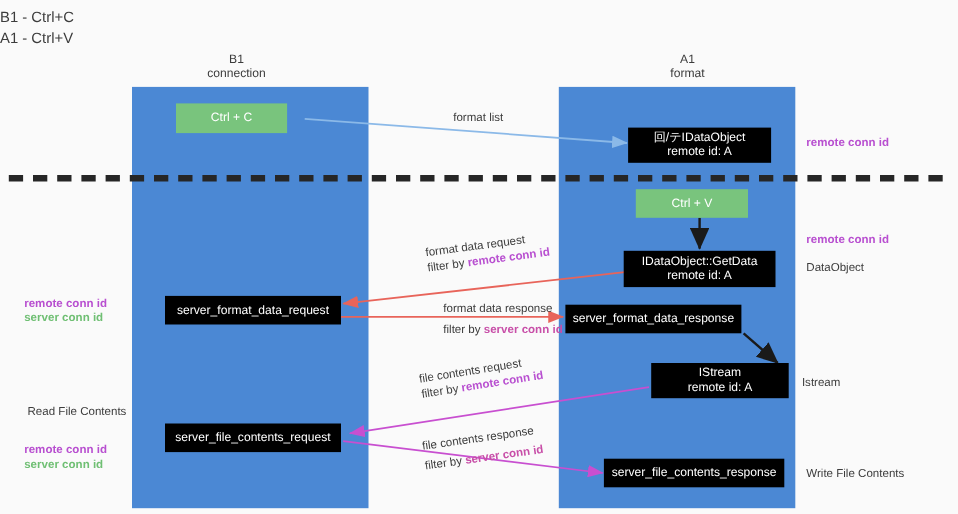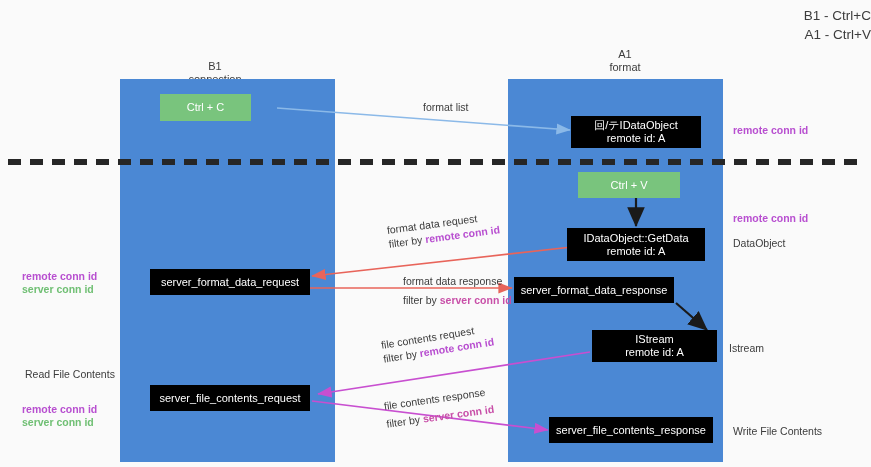--- a/index.html
+++ b/index.html
@@ -43,38 +43,38 @@
     position:absolute;
     font-size:10.5px;line-height:14px;
     white-space:nowrap;
   }
   .side-label.purple{color:#b84fd0;font-weight:bold;}
   .side-label.green{color:#6fbf73;font-weight:bold;}
   .side-label.plain{color:#3c3c3c;}
 
   #title{
     position:absolute;left:0;top:6px;width:871px;
-    text-align:right;font-size:13.5px;line-height:19px;color:#3c3c3c;
+    text-align:left;font-size:13.5px;line-height:19px;color:#3c3c3c;
   }
 
   .rot-1{transform:rotate(-7.5deg);transform-origin:left top;}
   .rot-2{transform:rotate(-9deg);transform-origin:left top;}
   .rot-3{transform:rotate(-8deg);transform-origin:left top;}
 </style>
 </head>
 <body>
 
 <div id="stage">
 
   <div id="title">
     <div>B1 - Ctrl+C</div>
     <div>A1 - Ctrl+V</div>
   </div>
 
-  <div class="lane-head" style="left:155px;top:60px;width:120px;">
+  <div class="lane-head" style="left:155px;top:48px;width:120px;">
     <div>B1</div>
     <div>connection</div>
   </div>
   <div class="lane-head" style="left:565px;top:48px;width:120px;">
     <div>A1</div>
     <div>format</div>
   </div>
 
   <div class="lane" style="left:120px;top:79px;width:215px;height:383px;"></div>
   <div class="lane" style="left:508px;top:79px;width:215px;height:383px;"></div>
@@ -105,21 +105,21 @@
 
     <line x1="310" y1="288" x2="512" y2="288" stroke="#e8645a" stroke-width="1.6" marker-end="url(#ah-red)"></line>
 
     <line x1="676" y1="303" x2="707" y2="330" stroke="#1a1a1a" stroke-width="2.2" marker-end="url(#ah-black)"></line>
 
     <line x1="590" y1="352" x2="318" y2="394" stroke="#c84fd0" stroke-width="1.6" marker-end="url(#ah-mag)"></line>
 
     <line x1="312" y1="401" x2="548" y2="430" stroke="#c84fd0" stroke-width="1.6" marker-end="url(#ah-mag)"></line>
   </svg>
 
-  <div class="node green" style="left:160px;top:94px;width:91px;height:27px;">
+  <div class="node green" style="left:160px;top:94px;width:101px;height:27px;">
     <div>Ctrl + C</div>
   </div>
 
   <div class="node orange" style="left:571px;top:116px;width:130px;height:32px;">
     <div>回/テIDataObject</div>
     <div>remote id: A</div>
   </div>
 
   <div class="node green" style="left:578px;top:172px;width:102px;height:26px;">
     <div>Ctrl + V</div>
@@ -144,21 +144,21 @@
   </div>
 
   <div class="node orange" style="left:150px;top:385px;width:160px;height:26px;">
     <div>server_file_contents_request</div>
   </div>
 
   <div class="node orange" style="left:549px;top:417px;width:164px;height:26px;">
     <div>server_file_contents_response</div>
   </div>
 
-  <div class="edge-label" style="left:423px;top:100px;">
+  <div class="edge-label" style="left:412px;top:100px;">
     <div>format list</div>
   </div>
 
   <div class="edge-label rot-1" style="left:386px;top:223px;">
     <div>format data request</div>
     <div><span>filter by </span><span class="hl-remote">remote conn id</span></div>
   </div>
 
   <div class="edge-label" style="left:403px;top:274px;">
     <div>format data response</div>

